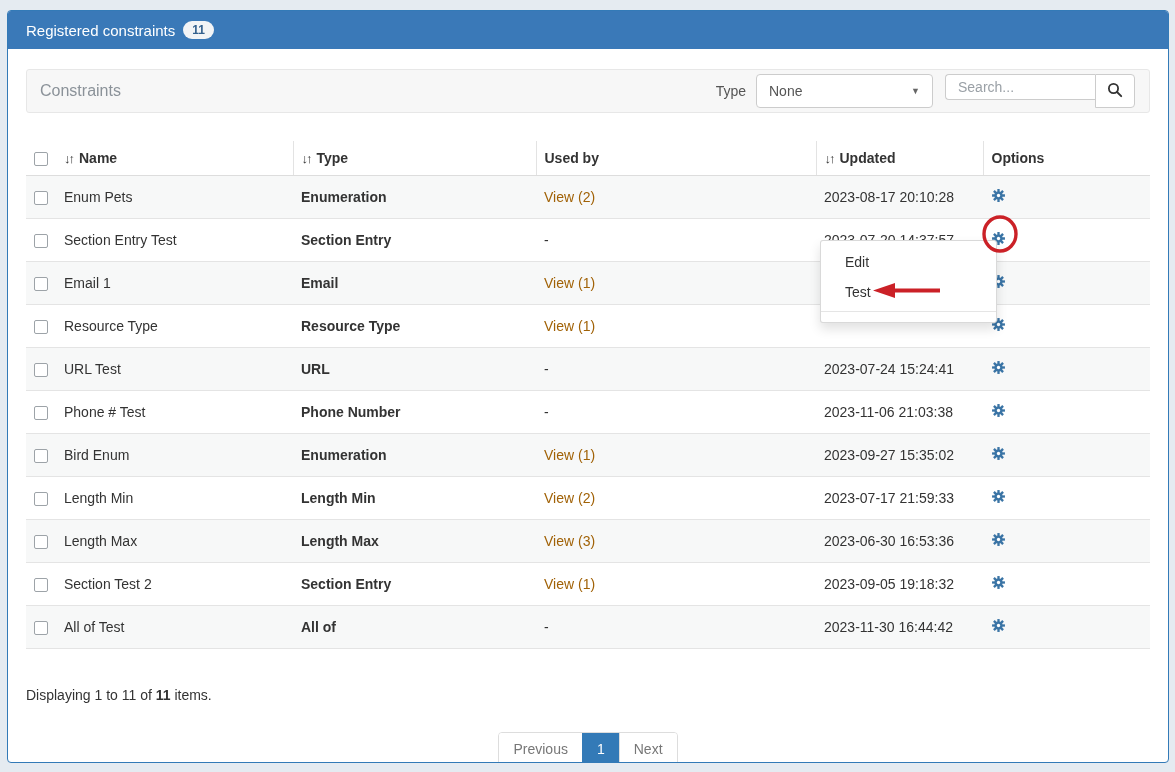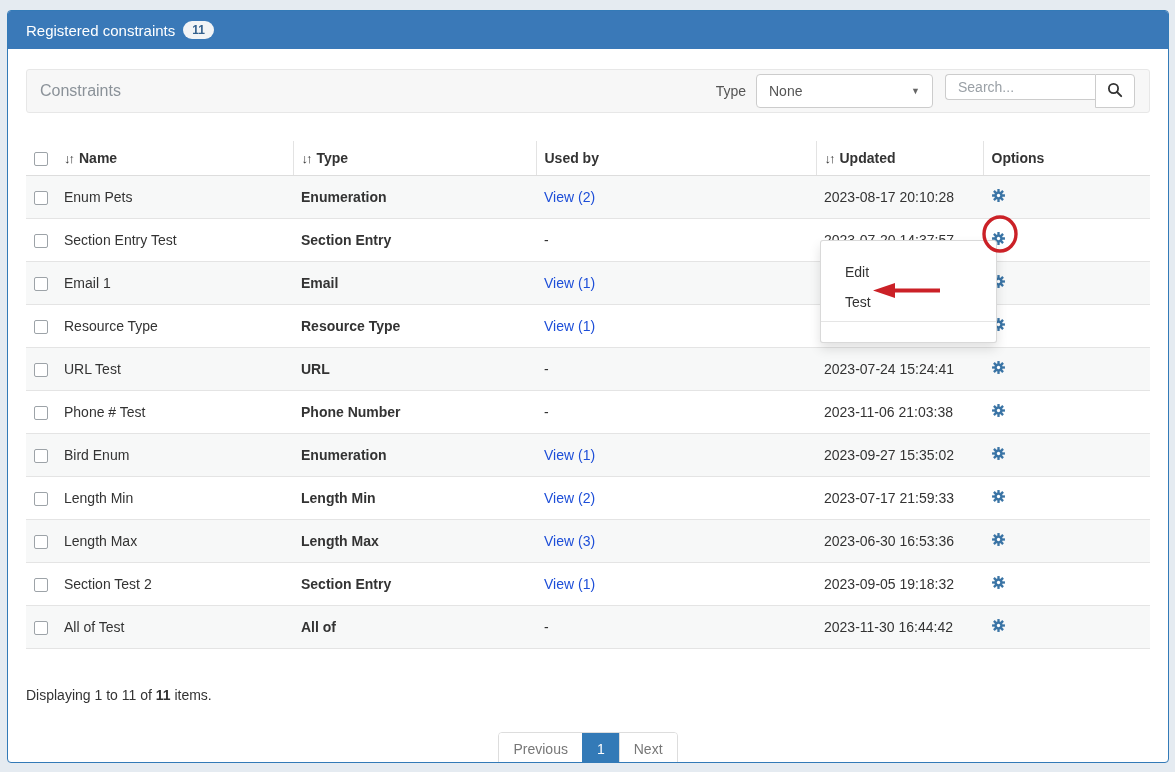--- a/index.html
+++ b/index.html
@@ -96,21 +96,21 @@
     padding:9px 8px;
     border-bottom:1px solid #ddd;
     white-space:nowrap;
   }
   thead th.sep { border-left:1px solid #e3e3e3; }
   .sort-glyph { font-weight:bold; letter-spacing:-2px; margin-right:6px; font-size:13px; }
   tbody tr { border-bottom:1px solid #e4e4e4; }
   tbody tr:nth-child(odd) { background:#f7f8f8; }
   tbody td { padding:12px 8px; font-size:14px; color:#333; }
   td.t-type { font-weight:bold; }
-  a.view-link { color:#1d4ed8; text-decoration:none; cursor:pointer; }
+  a.view-link { color:#a16207; text-decoration:none; cursor:pointer; }
   a.view-link.plain { color:#333; cursor:default; }
   input[type="checkbox"] {
     appearance:none; -webkit-appearance:none;
     width:14px; height:14px;
     border:1px solid #9da3a8;
     border-radius:2px;
     background:#fff;
     vertical-align:middle;
     cursor:pointer;
   }
@@ -132,21 +132,21 @@
   .pagination li:first-child { border-left:none; }
   .pagination li.active { background:#337ab7; color:#fff; border-color:#337ab7; }
   .context-menu {
     position:absolute;
     left:820px; top:240px;
     width:177px;
     background:#fff;
     border:1px solid rgba(0,0,0,0.15);
     border-radius:3px;
     box-shadow:0 6px 12px rgba(0,0,0,0.12);
-    padding:16px 0;
+    padding:6px 0;
     z-index:10;
   }
   .menu-item {
     padding:7px 24px;
     font-size:14px;
     color:#333;
     line-height:16px;
     cursor:pointer;
   }
   .menu-divider { height:1px; background:#e5e5e5; margin:4px 0; }

